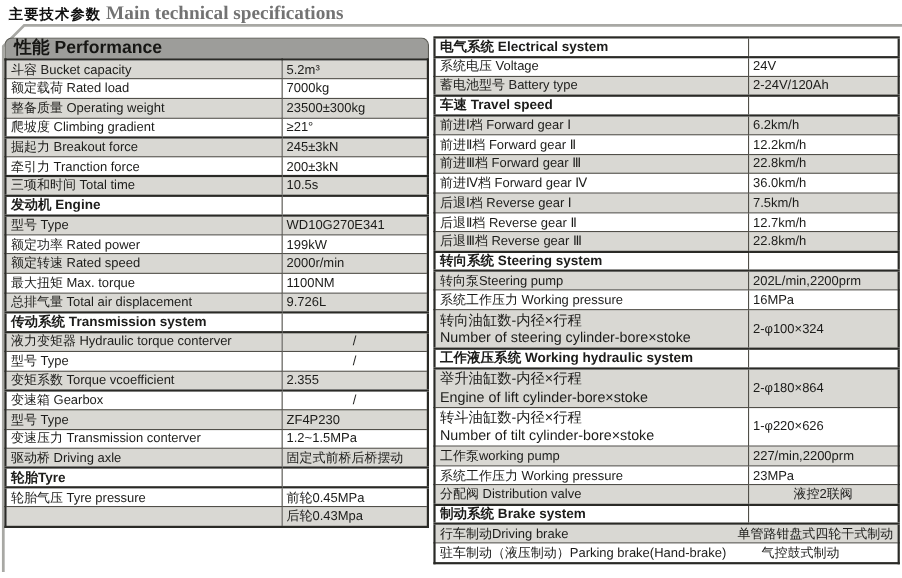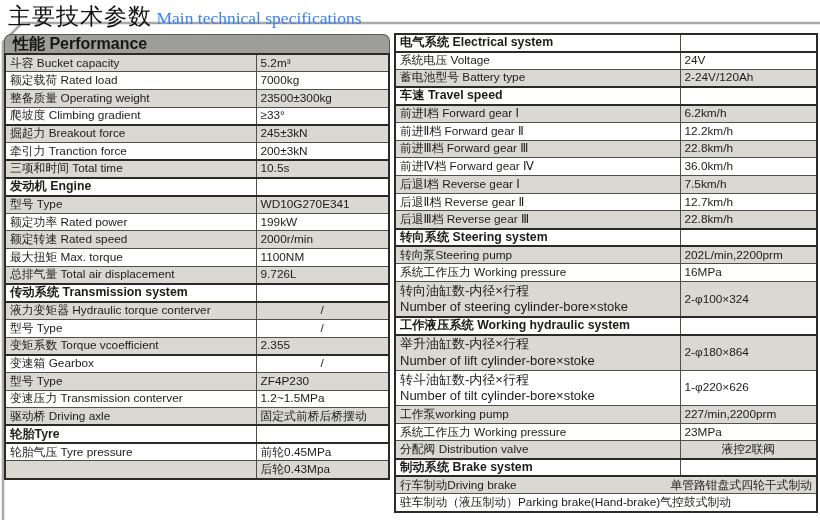--- a/index.html
+++ b/index.html
@@ -2,22 +2,22 @@
 <html><head>
 <meta charset="utf-8">
 <style>
   html,body{margin:0;padding:0;}
   body{
     width:820px;height:525px;position:relative;background:#ffffff;overflow:hidden;
     font-family:"Liberation Sans","DejaVu Sans",sans-serif;
   }
   .frame{position:absolute;left:0;top:0;pointer-events:none;}
   .title-row{position:absolute;top:1px;left:8px;white-space:nowrap;}
-  .title-zh{font-size:23px;font-weight:normal;color:#111;letter-spacing:1px;}
-  .title-en{font-family:"Liberation Serif","DejaVu Serif",serif;font-size:17.5px;font-weight:normal;color:#3b82f6;}
+  .title-zh{font-size:13px;font-weight:bold;color:#111;letter-spacing:1px;}
+  .title-en{font-family:"Liberation Serif","DejaVu Serif",serif;font-size:17.5px;font-weight:bold;color:#737373;}
   .left-panel{position:absolute;left:4px;top:34px;width:386px;}
   .right-panel{position:absolute;left:394px;top:33px;width:424px;}
   .panel-bar{
     height:18px;background:#9d9d9a;border:1px solid #5a5a54;border-bottom:none;
     border-radius:7px 7px 0 0;font-weight:bold;font-size:16px;line-height:18px;
     padding-left:8px;color:#161614;
   }
   table{border-collapse:collapse;width:100%;table-layout:fixed;border:2px solid #2a2a26;}
   td{
     border:1px solid #514f49;font-size:11.8px;padding:0 4px;color:#1c1c1a;
@@ -26,21 +26,21 @@
   tr{height:17.7px;}
   tr.tall{height:35.4px;}
   tr.shade td{background:#d9d8d3;}
   tr.section td{
     font-weight:bold;font-size:12.3px;background:#ffffff;
     border-top:2px solid #2a2a26;border-bottom:2px solid #2a2a26;
   }
   tr.thick-top td{border-top:2px solid #2a2a26;}
   td.center{text-align:center;}
   td.lbl div{line-height:1.25;font-size:13px;}
-  .span-inner{display:flex;align-items:flex-end;width:100%;}
+  .span-inner{display:flex;align-items:flex-end;width:100%;gap:32px;}
   .span-inner .flush{margin-left:auto;}
   .span-inner .gap{}
   .note{
     position:absolute;left:5px;top:500px;font-size:8.8px;color:#2b2b28;
     line-height:1.3;letter-spacing:0.2px;white-space:nowrap;
   }
   .note .l2{padding-left:13px;margin-top:30px;}
 </style>
 </head>
 <body>
@@ -69,21 +69,21 @@
         <tr>
           <td class="lbl">额定载荷 Rated load</td>
           <td class="val">7000kg</td>
         </tr>
         <tr class="shade">
           <td class="lbl">整备质量 Operating weight</td>
           <td class="val">23500±300kg</td>
         </tr>
         <tr>
           <td class="lbl">爬坡度 Climbing gradient</td>
-          <td class="val">≥33°</td>
+          <td class="val">≥21°</td>
         </tr>
         <tr class="shade thick-top">
           <td class="lbl">掘起力 Breakout force</td>
           <td class="val">245±3kN</td>
         </tr>
         <tr>
           <td class="lbl">牵引力 Tranction force</td>
           <td class="val">200±3kN</td>
         </tr>
         <tr class="shade thick-top">
@@ -232,21 +232,21 @@
           </td>
           <td class="val">2-φ100×324</td>
         </tr>
         <tr class="section">
           <td class="lbl">工作液压系统 Working hydraulic system</td>
           <td class="val"></td>
         </tr>
         <tr class="shade tall">
           <td class="lbl">
             <div>举升油缸数-内径×行程</div>
-            <div>Number of lift cylinder-bore×stoke</div>
+            <div>Engine of lift cylinder-bore×stoke</div>
           </td>
           <td class="val">2-φ180×864</td>
         </tr>
         <tr class="tall">
           <td class="lbl">
             <div>转斗油缸数-内径×行程</div>
             <div>Number of tilt cylinder-bore×stoke</div>
           </td>
           <td class="val">1-φ220×626</td>
         </tr>

